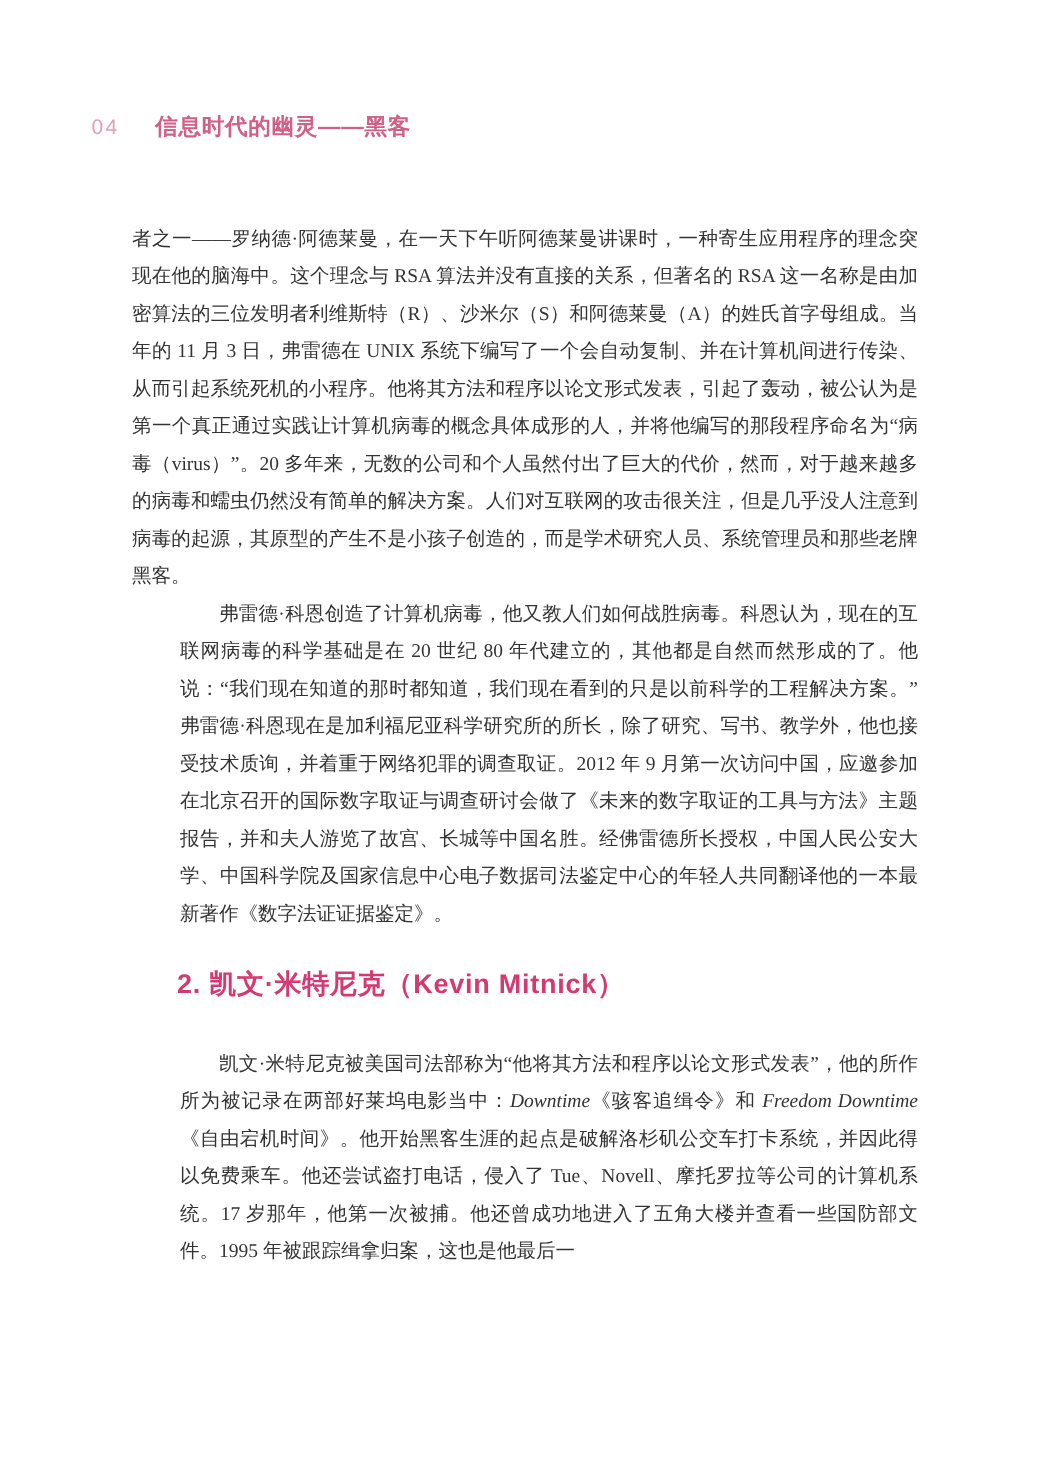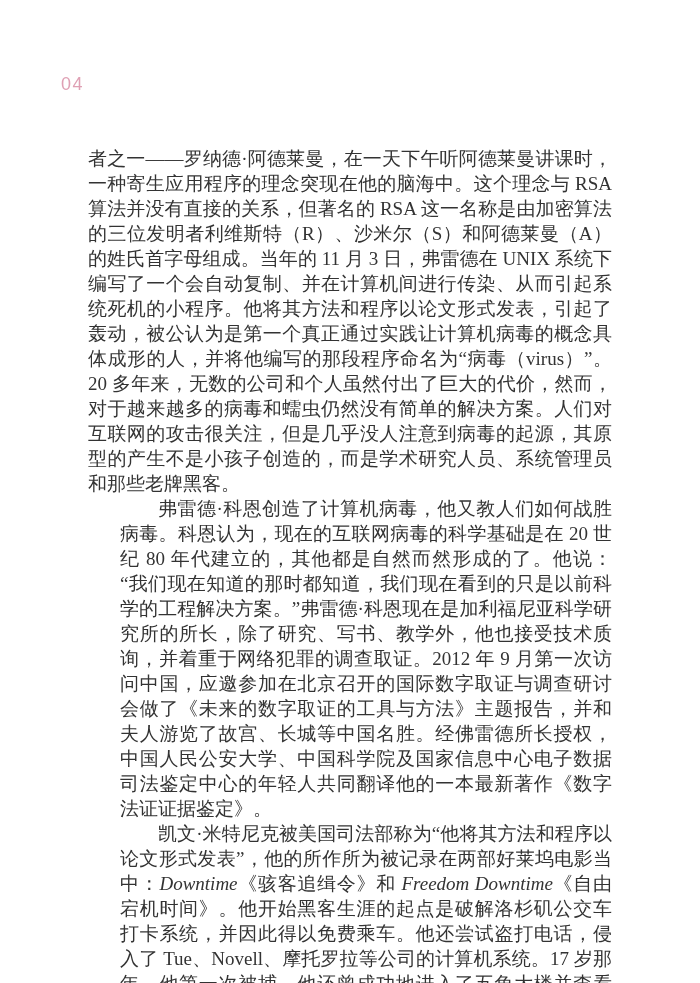--- a/index.html
+++ b/index.html
@@ -21,21 +21,21 @@
   }
   .page-header {
     position: absolute;
     top: 74px;
     left: 61px;
     display: flex;
     align-items: baseline;
     font-family: "Liberation Sans", "DejaVu Sans", sans-serif;
   }
   .page-number {
-    font-size: 18px;
+    font-size: 14px;
     line-height: 20px;
     color: var(--c-page-num);
     letter-spacing: 1.5px;
     font-weight: 400;
   }
   .book-title {
     margin-left: 24px;
     font-size: 15px;
     line-height: 20px;
     font-weight: bold;
@@ -43,21 +43,21 @@
     letter-spacing: 0.5px;
   }
   .article {
     position: absolute;
     left: 88px;
     top: 146px;
     width: 524px;
   }
   .para {
     margin: 0;
-    font-size: 19px;
+    font-size: 13px;
     line-height: 25px;
     color: var(--c-body);
     text-align: justify;
     text-align-last: left;
   }
   .para.indent { text-indent: 2em; margin-left: 32px; }
   .italic-run { font-style: italic; }
   .section-heading {
     margin: 21px 0 26px 0;
     padding-left: 30px;
@@ -67,19 +67,21 @@
     font-weight: bold;
     color: var(--c-heading);
     letter-spacing: 0.5px;
   }
 </style>
 </head>
 <body>
 
 <header class="page-header">
   <span class="page-number">04</span>
+  <span class="book-title">信息时代的幽灵——黑客</span>
 </header>
 
 <main class="article">
     <p class="para"><span>者之一——罗纳德·阿德莱曼，在一天下午听阿德莱曼讲课时，一种寄生应用程序的理念突现在他的脑海中。这个理念与 RSA 算法并没有直接的关系，但著名的 RSA 这一名称是由加密算法的三位发明者利维斯特（R）、沙米尔（S）和阿德莱曼（A）的姓氏首字母组成。当年的 11 月 3 日，弗雷德在 UNIX 系统下编写了一个会自动复制、并在计算机间进行传染、从而引起系统死机的小程序。他将其方法和程序以论文形式发表，引起了轰动，被公认为是第一个真正通过实践让计算机病毒的概念具体成形的人，并将他编写的那段程序命名为“病毒（virus）”。20 多年来，无数的公司和个人虽然付出了巨大的代价，然而，对于越来越多的病毒和蠕虫仍然没有简单的解决方案。人们对互联网的攻击很关注，但是几乎没人注意到病毒的起源，其原型的产生不是小孩子创造的，而是学术研究人员、系统管理员和那些老牌黑客。</span></p>
     <p class="para indent"><span>弗雷德·科恩创造了计算机病毒，他又教人们如何战胜病毒。科恩认为，现在的互联网病毒的科学基础是在 20 世纪 80 年代建立的，其他都是自然而然形成的了。他说：“我们现在知道的那时都知道，我们现在看到的只是以前科学的工程解决方案。”弗雷德·科恩现在是加利福尼亚科学研究所的所长，除了研究、写书、教学外，他也接受技术质询，并着重于网络犯罪的调查取证。2012 年 9 月第一次访问中国，应邀参加在北京召开的国际数字取证与调查研讨会做了《未来的数字取证的工具与方法》主题报告，并和夫人游览了故宫、长城等中国名胜。经佛雷德所长授权，中国人民公安大学、中国科学院及国家信息中心电子数据司法鉴定中心的年轻人共同翻译他的一本最新著作《数字法证证据鉴定》。</span></p>
+    <h2 class="section-heading">2. 凯文·米特尼克（Kevin Mitnick）</h2>
     <p class="para indent"><span>凯文·米特尼克被美国司法部称为“他将其方法和程序以论文形式发表”，他的所作所为被记录在两部好莱坞电影当中：</span><span class="italic-run">Downtime</span><span>《骇客追缉令》和 </span><span class="italic-run">Freedom Downtime</span><span>《自由宕机时间》。他开始黑客生涯的起点是破解洛杉矶公交车打卡系统，并因此得以免费乘车。他还尝试盗打电话，侵入了 Tue、Novell、摩托罗拉等公司的计算机系统。17 岁那年，他第一次被捕。他还曾成功地进入了五角大楼并查看一些国防部文件。1995 年被跟踪缉拿归案，这也是他最后一</span></p>
   </main>
 
 </body></html>

